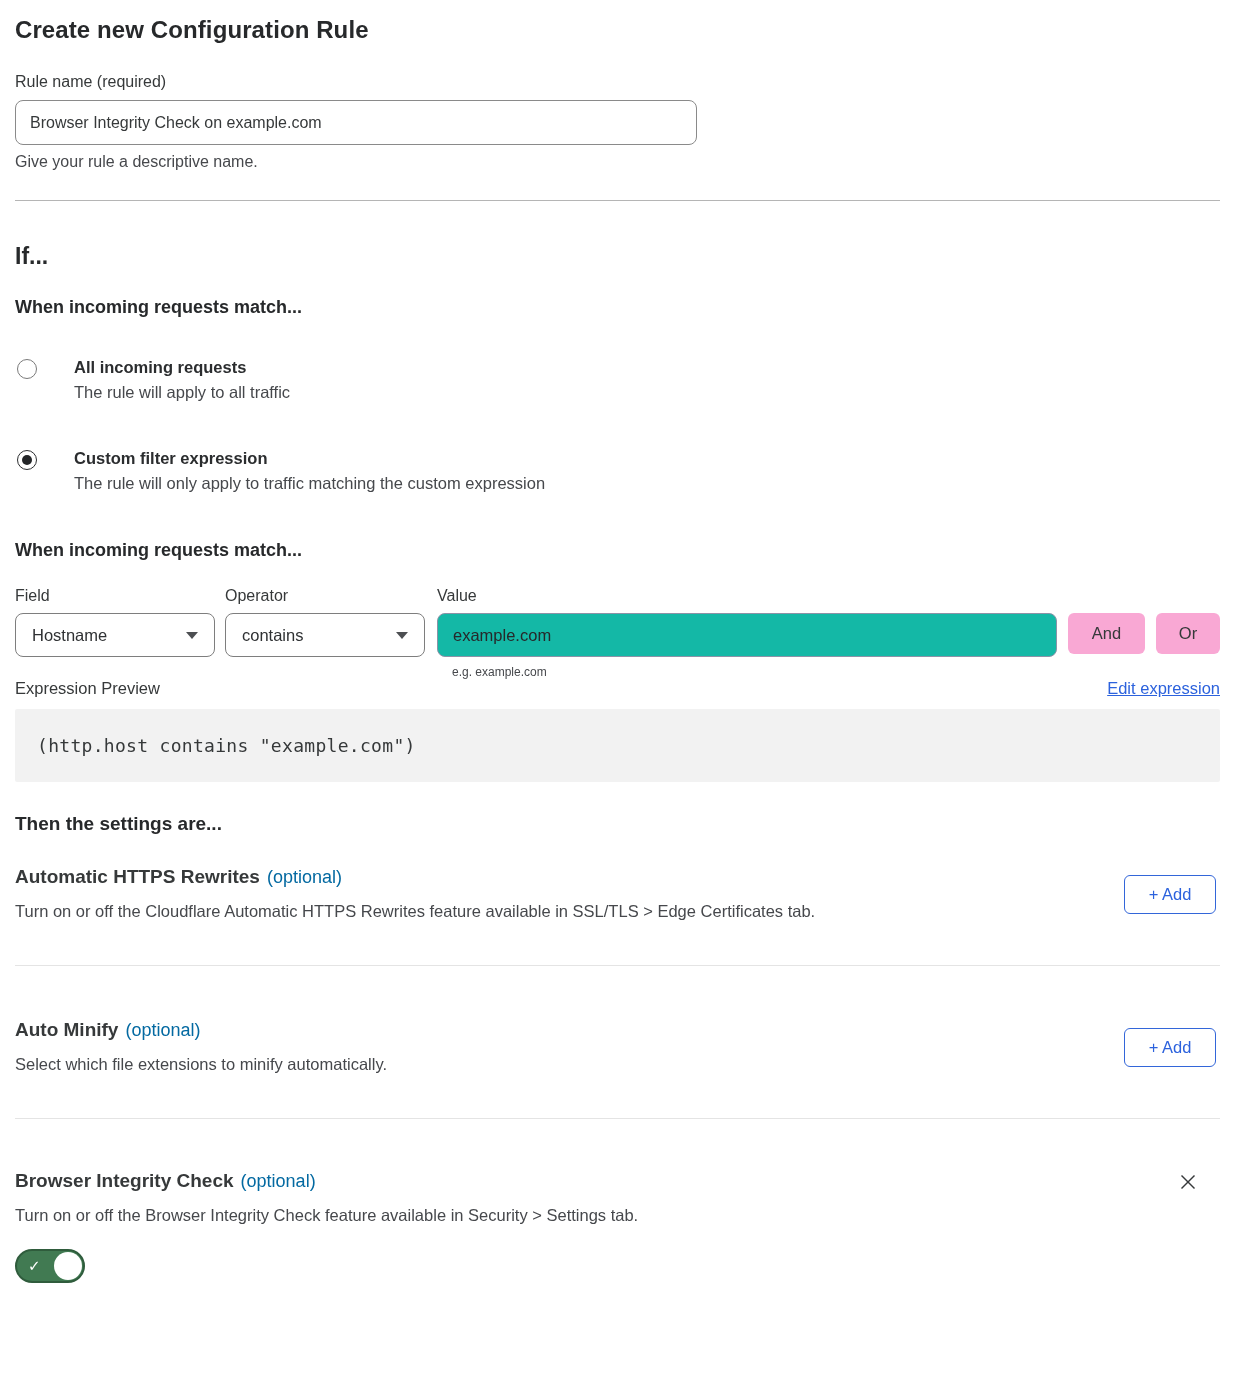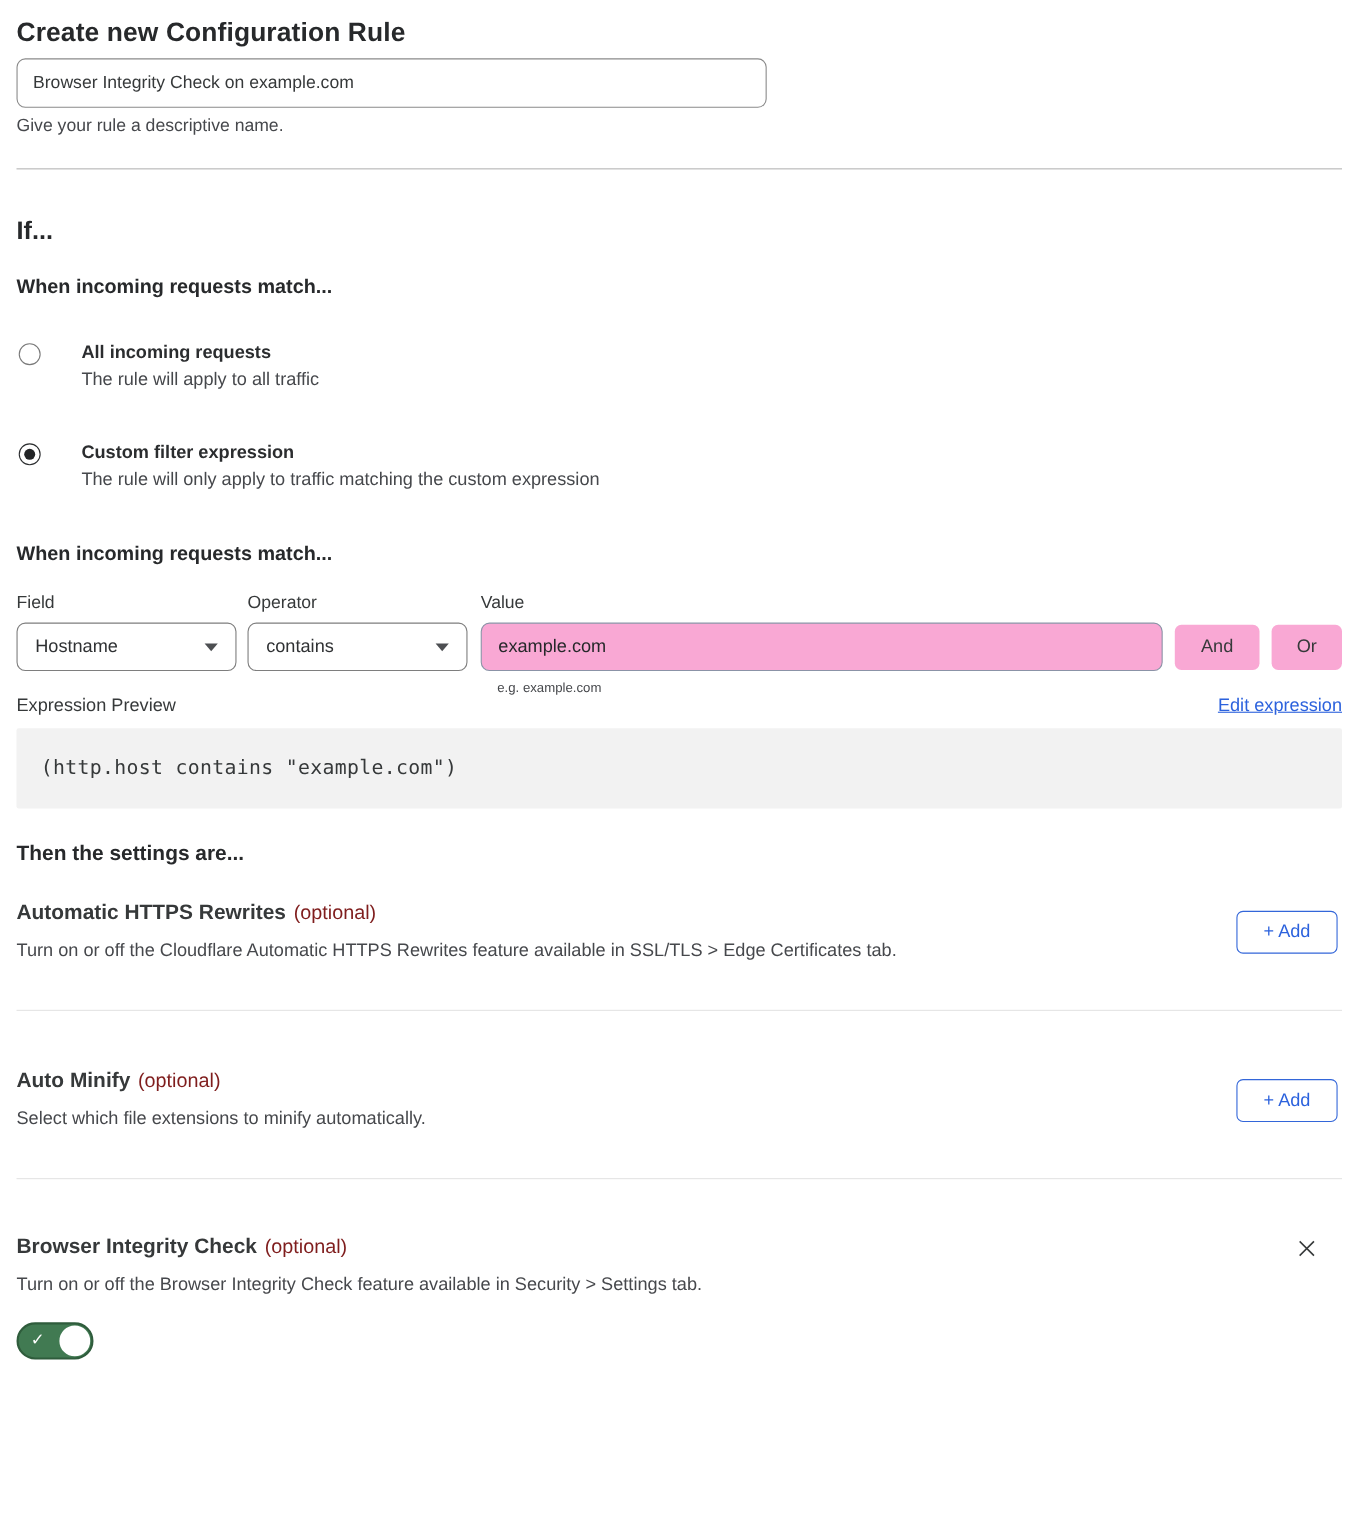--- a/index.html
+++ b/index.html
@@ -44,37 +44,37 @@
     content: ""; position: absolute; left: 4px; top: 4px;
     width: 10px; height: 10px; border-radius: 50%; background: #232527;
   }
   .radio-texts { margin-left: 37px; }
   .radio-label { font-size: 16.5px; font-weight: 700; color: #2b2d2f; }
   .radio-desc { font-size: 16.5px; color: #46484c; margin-top: 6px; }
 
   .builder-labels { display: flex; margin-top: 26px; font-size: 16px; color: #36393a; }
   .lbl-field { width: 210px; }
   .lbl-operator { width: 212px; }
-  .builder-row { display: flex; margin-top: 8px; align-items: center; }
+  .builder-row { display: flex; margin-top: 8px; }
   .select-box {
     width: 200px; height: 44px; border: 1px solid #7e7e7e; border-radius: 8px;
     display: flex; align-items: center; justify-content: space-between;
     padding: 0 16px; font-size: 16.5px; color: #2f3133; background: #fff; cursor: pointer;
   }
   .select-box .caret {
     width: 0; height: 0;
     border-left: 6px solid transparent; border-right: 6px solid transparent;
     border-top: 7px solid #4d4f52;
   }
   .sel-field { margin-right: 10px; }
   .sel-operator { margin-right: 12px; }
   .value-input {
     width: 620px; height: 44px;
     border: 1px solid #8b93a7; border-radius: 8px;
-    background: #f9a8d4; padding: 12px 15px;
+    background: #14b8a6; padding: 12px 15px;
     font-size: 16.5px; color: #26282a; outline: none;
     font-family: "Liberation Sans", "DejaVu Sans", sans-serif;
   }
   .logic-btn {
     height: 41px; border: none; border-radius: 6px; background: #f9a8d4;
     color: #36393a; font-size: 16.5px; cursor: pointer;
     font-family: "Liberation Sans", "DejaVu Sans", sans-serif;
   }
   .btn-and { width: 77px; margin-left: 11px; }
   .btn-or  { width: 64px; margin-left: 11px; }
@@ -88,21 +88,21 @@
     display: flex; align-items: center; padding: 0 22px;
     font-family: "DejaVu Sans Mono", "Liberation Mono", monospace;
     font-size: 18px; color: #36393a; letter-spacing: .3px;
   }
 
   h3.then-heading { margin-top: 31px; font-size: 19px; font-weight: 700; color: #27292b; }
 
   .setting { position: relative; }
   .setting-title-row { display: flex; align-items: baseline; }
   .setting-title { font-size: 19px; font-weight: 700; color: #36393a; }
-  .setting-optional { font-size: 18px; color: #7f1d1d; margin-left: 7px; }
+  .setting-optional { font-size: 18px; color: #0369a1; margin-left: 7px; }
   .setting-desc { margin-top: 14px; font-size: 16.5px; color: #46484c; }
   .add-btn {
     position: absolute; right: 4px; top: 9px;
     width: 92px; height: 39px;
     background: #fff; border: 1px solid #3366d9; border-radius: 6px;
     color: #2c62dd; font-size: 16.5px; cursor: pointer;
     font-family: "Liberation Sans", "DejaVu Sans", sans-serif;
   }
   .setting-1 { margin-top: 31px; }
   .divider-1 { margin-top: 44px; }
@@ -127,20 +127,21 @@
     width: 28px; height: 28px; border-radius: 50%; background: #ffffff;
   }
 </style>
 </head>
 <body>
 
 <div class="container">
 
   <h1 class="page-title">Create new Configuration Rule</h1>
 
+  <div class="field-label">Rule name (required)</div>
   <input class="rule-name-input" type="text" value="Browser Integrity Check on example.com" style="">
   <div class="help-text">Give your rule a descriptive name.</div>
 
   <hr class="top-divider">
 
   <h2 class="if-heading">If...</h2>
   <h3 class="match-heading">When incoming requests match...</h3>
 
   <div class="radio-row first">
     <span class="radio-control"></span>

